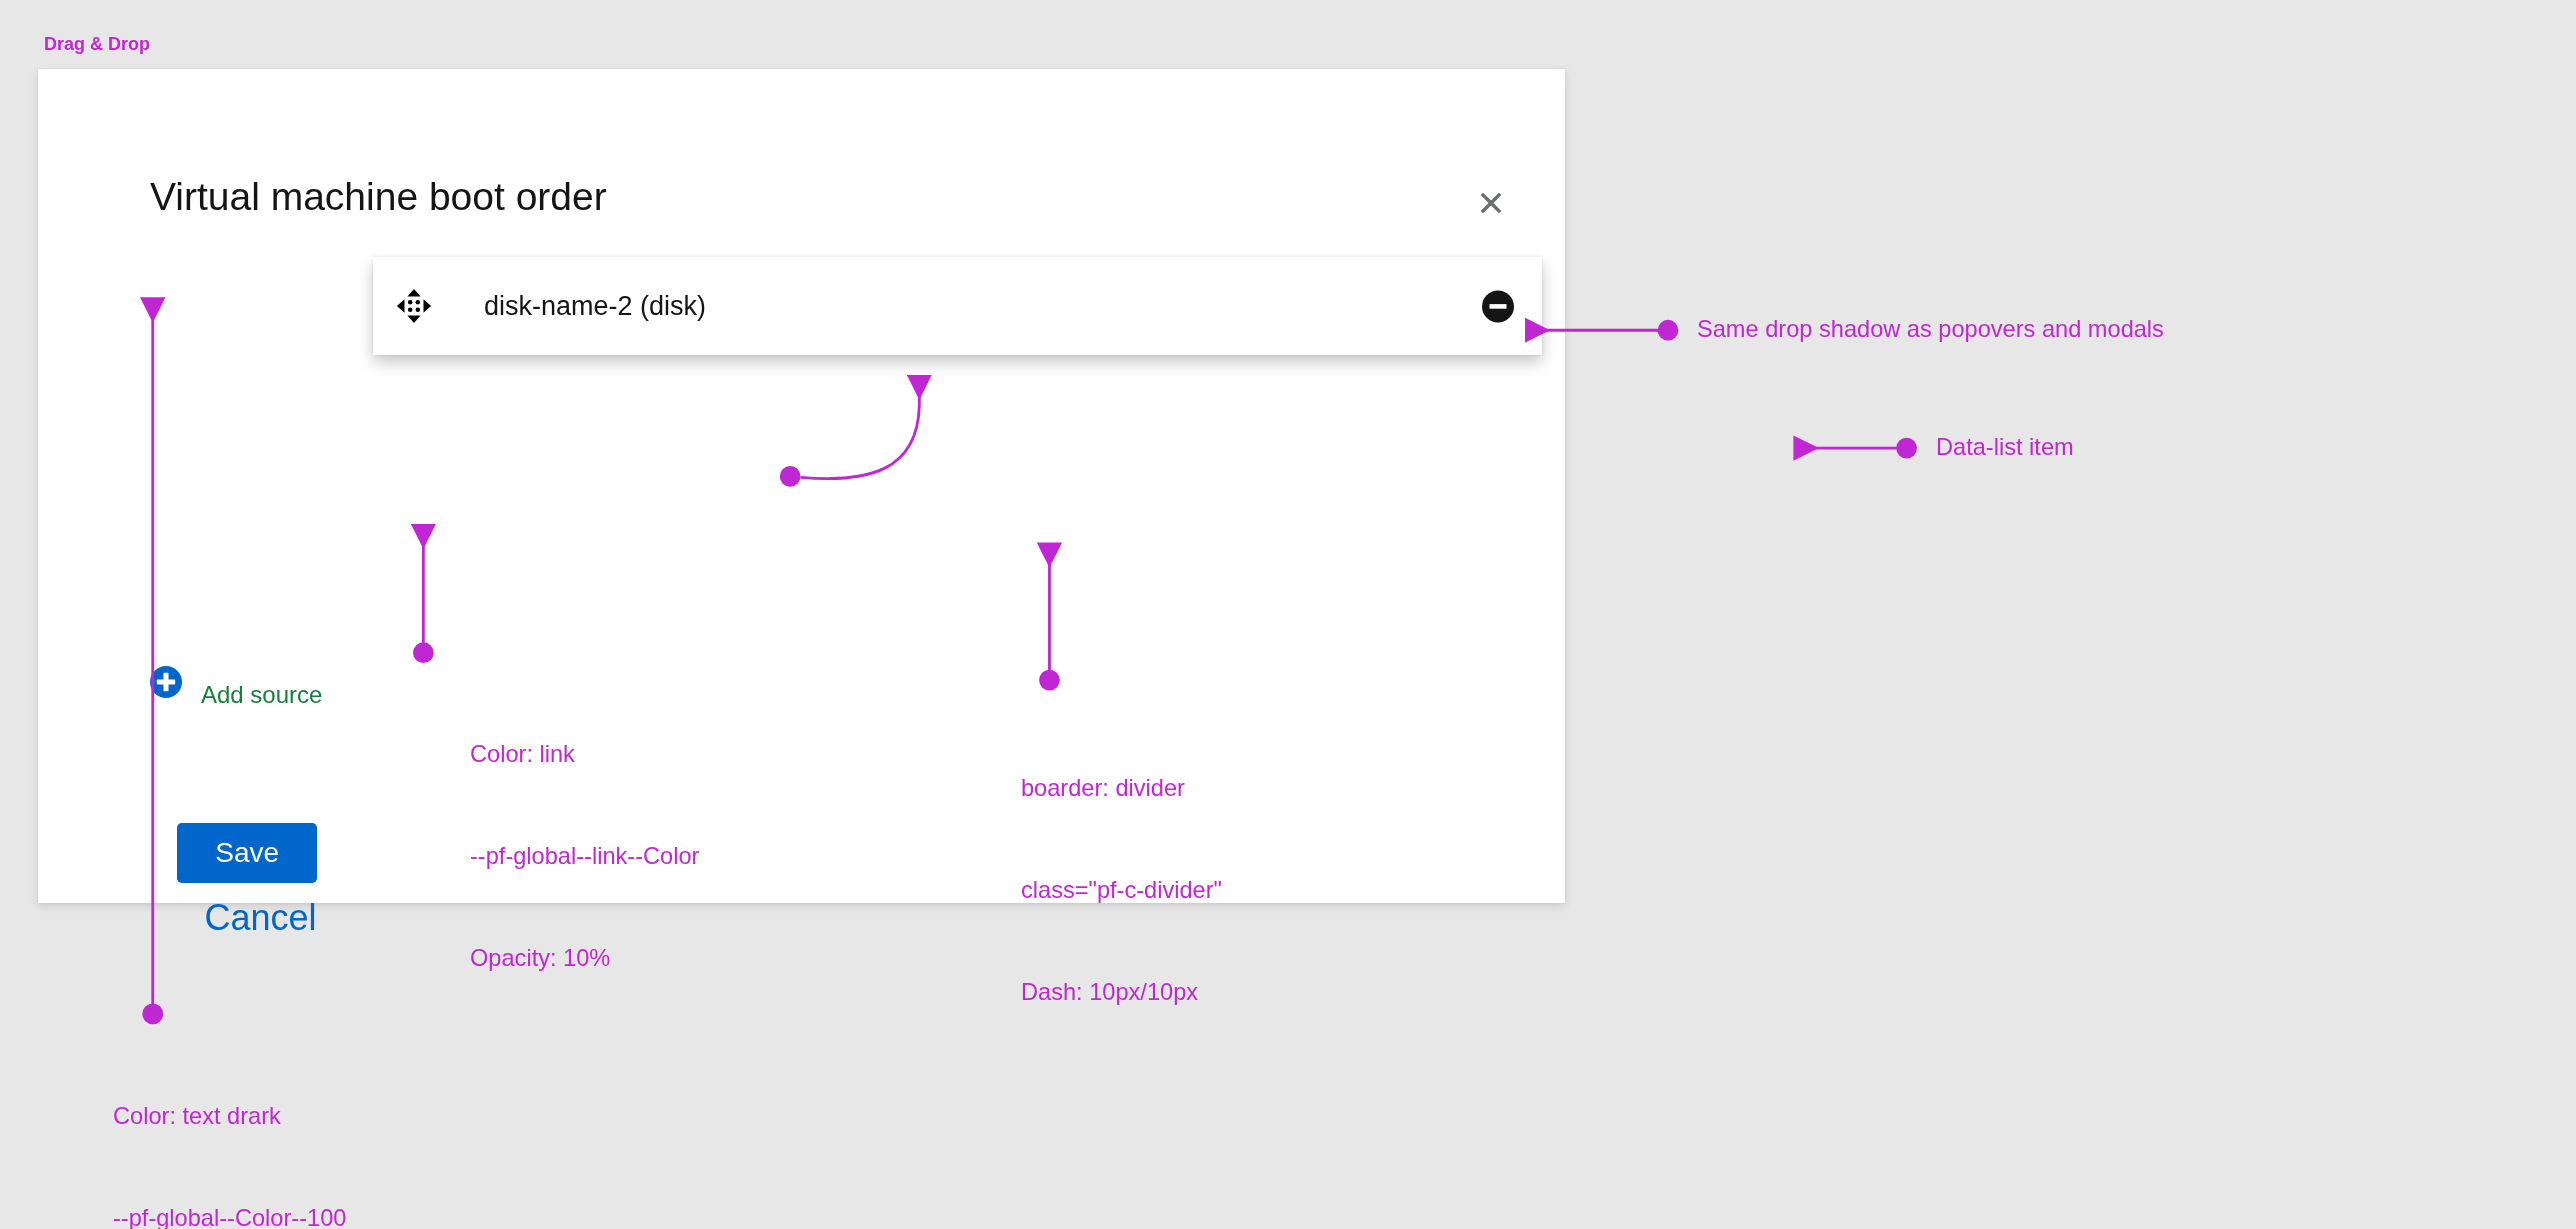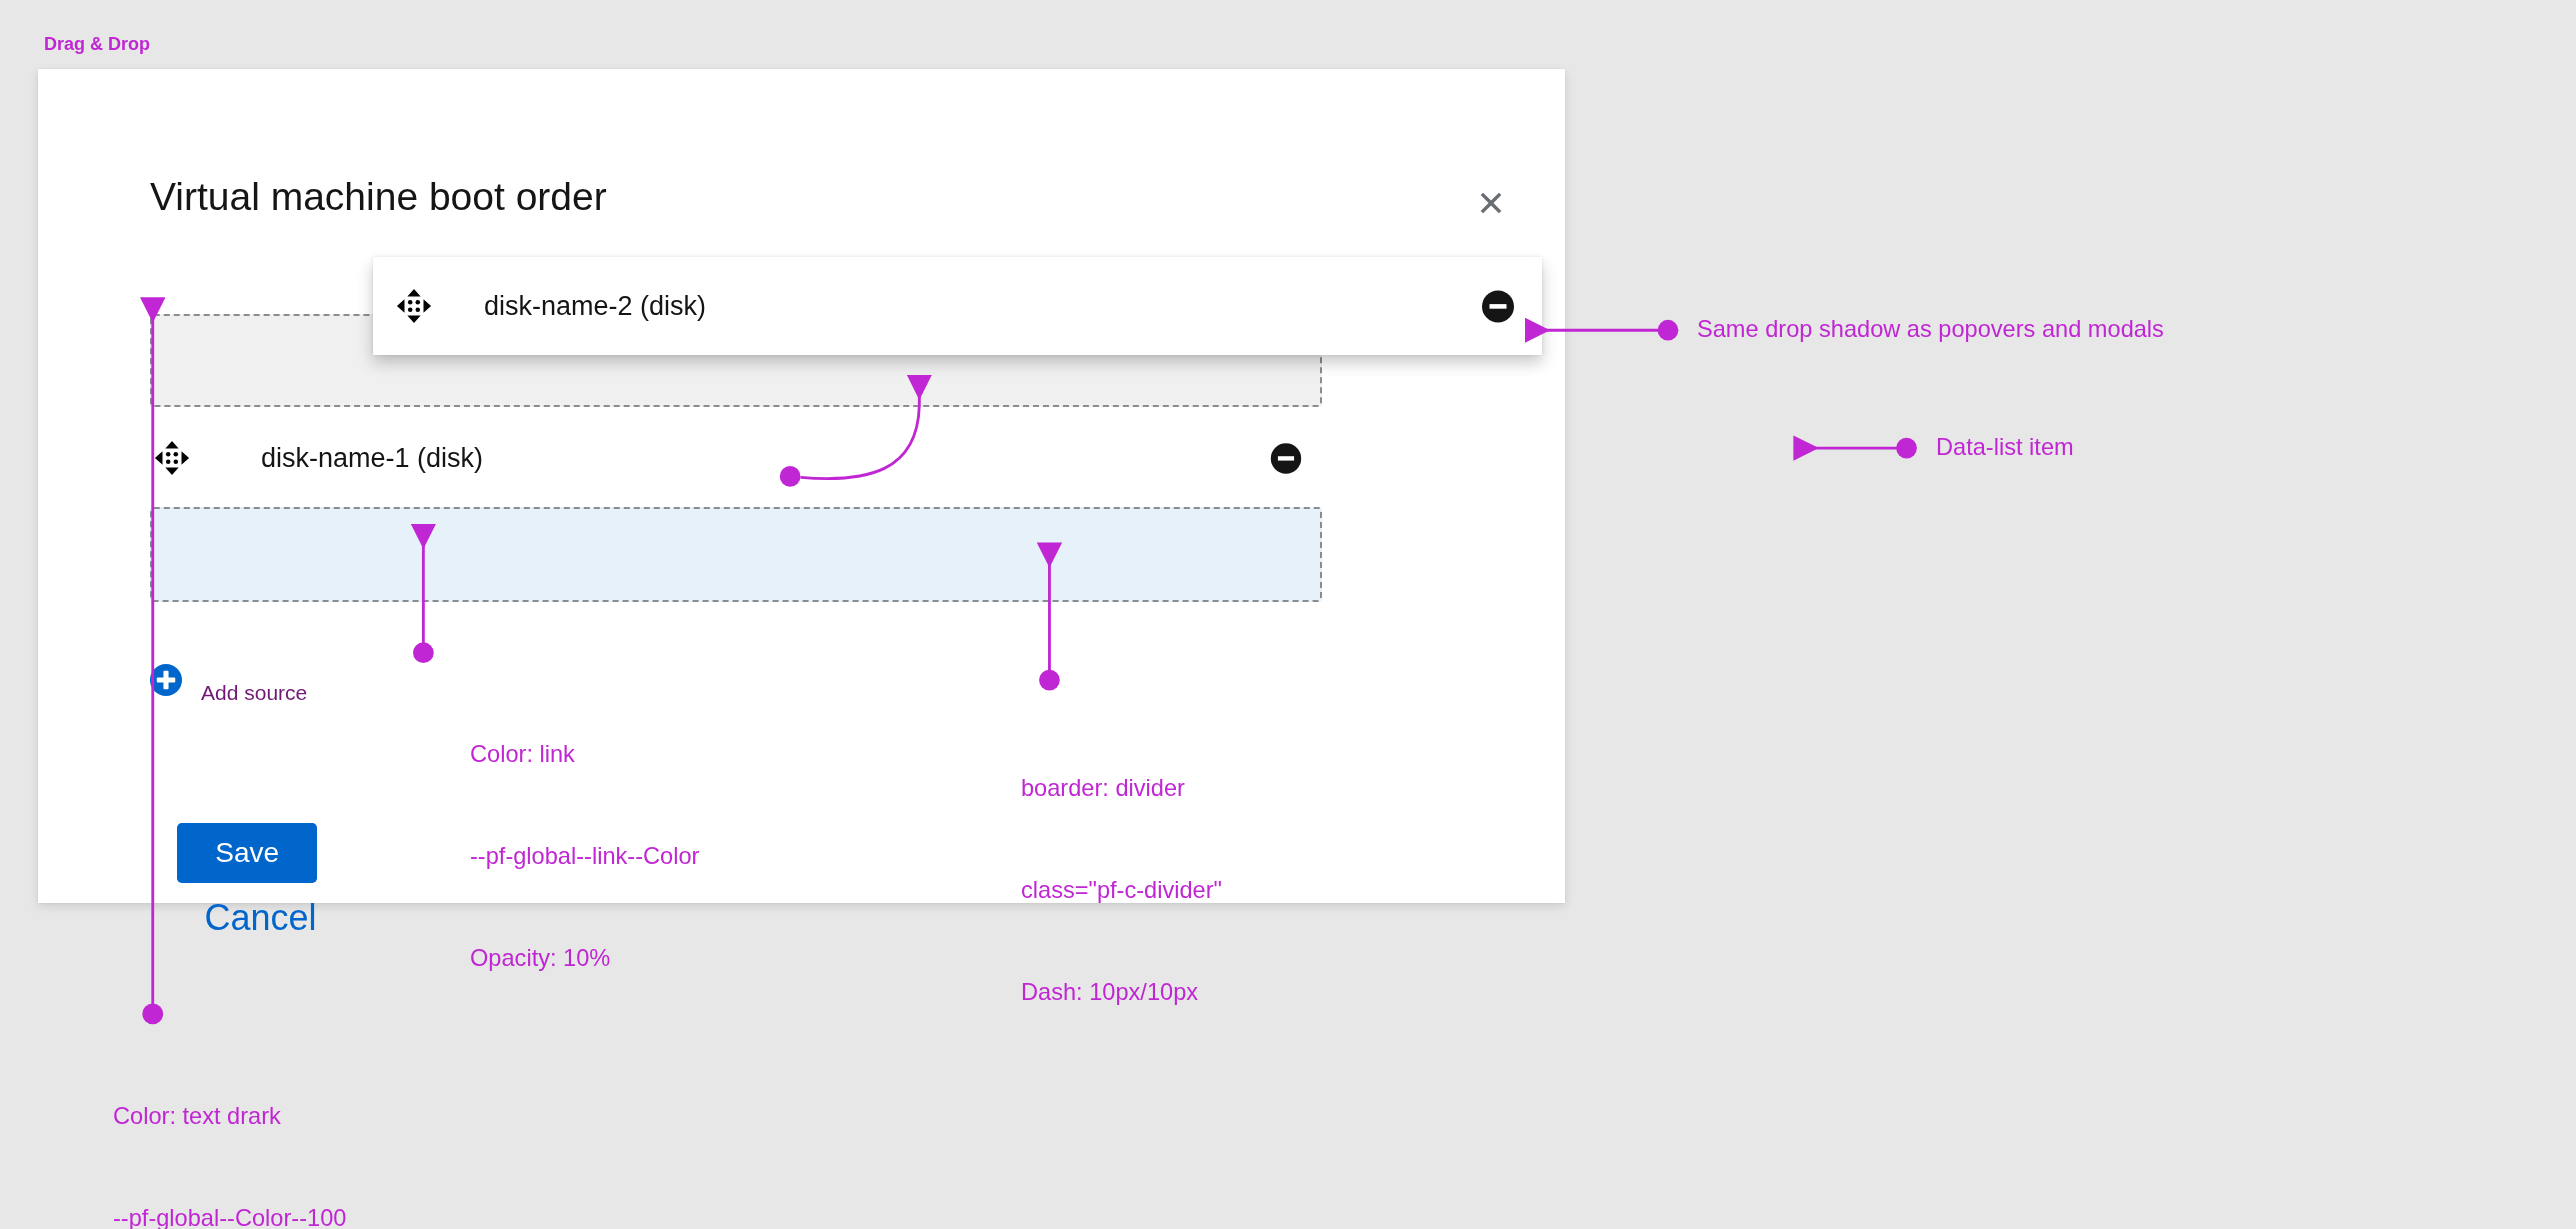--- a/index.html
+++ b/index.html
@@ -176,22 +176,22 @@
     text-decoration: none;
     cursor: pointer;
   }
   .add-source-icon {
     width: 32px;
     height: 32px;
     flex: 0 0 auto;
   }
   .add-source-text {
     margin-left: 19px;
-    font-size: 21px;
-    color: #701a75;
+    font-size: 24px;
+    color: #15803d;
     margin-top: 27px;
   }
 
   
   .modal-footer {
     position: absolute;
     left: 112px;
     top: 754px;
     display: flex;
     align-items: center;
@@ -230,46 +230,20 @@
 
   <div class="modal-header">
     <h1 class="modal-title">Virtual machine boot order</h1>
     <button class="modal-close" aria-label="Close">
       <svg width="32" height="32" viewBox="0 0 34 34">
         <path d="M6 8.6 L8.6 6 L17 14.4 L25.4 6 L28 8.6 L19.6 17 L28 25.4 L25.4 28 L17 19.6 L8.6 28 L6 25.4 L14.4 17 Z" fill="#6a6e73"></path>
       </svg>
     </button>
   </div>
 
-  <div class="modal-body">
-
-    <div class="dropzone dropzone-grey"></div>
-
-    <div class="dl-item" style="margin-top:12.3px;">
-      <span class="dl-handle">
-        <svg width="38" height="38" viewBox="0 0 40 40">
-          <path fill="#030303" d="M20 2 L27 10 H13 Z M20 38 L13 30 H27 Z M2 20 L10 13 V27 Z M38 20 L30 27 V13 Z"></path>
-          <circle cx="16" cy="16" r="2.4" fill="#030303"></circle>
-          <circle cx="24" cy="16" r="2.4" fill="#030303"></circle>
-          <circle cx="16" cy="24" r="2.4" fill="#030303"></circle>
-          <circle cx="24" cy="24" r="2.4" fill="#030303"></circle>
-        </svg>
-      </span>
-      <span class="dl-label">disk-name-1 (disk)</span>
-      <button class="dl-remove" aria-label="Remove">
-        <svg width="38" height="38" viewBox="0 0 40 40">
-          <circle cx="20" cy="20" r="16" fill="#151515"></circle>
-          <rect x="11.5" y="17.6" width="17" height="4.6" fill="#ffffff"></rect>
-        </svg>
-      </button>
-    </div>
-
-    <div class="dropzone dropzone-blue" style="margin-top:9.4px;"></div>
-
-  </div>
 
   <a class="add-source" href="#">
     <span class="add-source-icon">
       <svg width="32" height="32" viewBox="0 0 34 34">
         <circle cx="17" cy="17" r="17" fill="#0066cc"></circle>
         <rect x="14.3" y="7.2" width="5.4" height="19.6" rx="1" fill="#ffffff"></rect>
         <rect x="7.2" y="14.3" width="19.6" height="5.4" rx="1" fill="#ffffff"></rect>
       </svg>
     </span>
     <span class="add-source-text">Add source</span>

